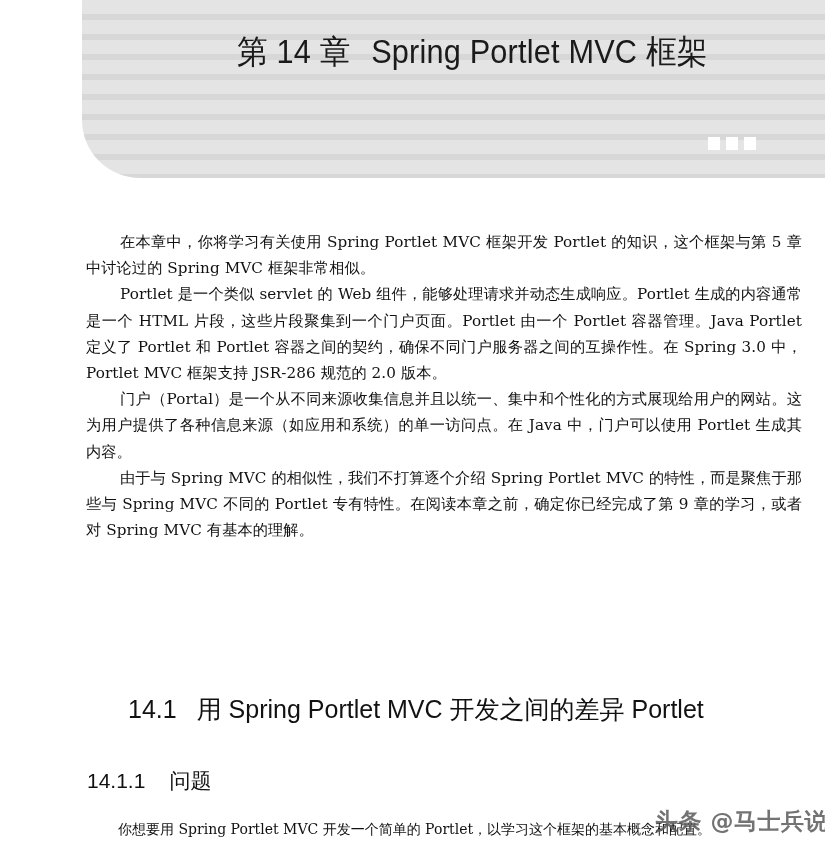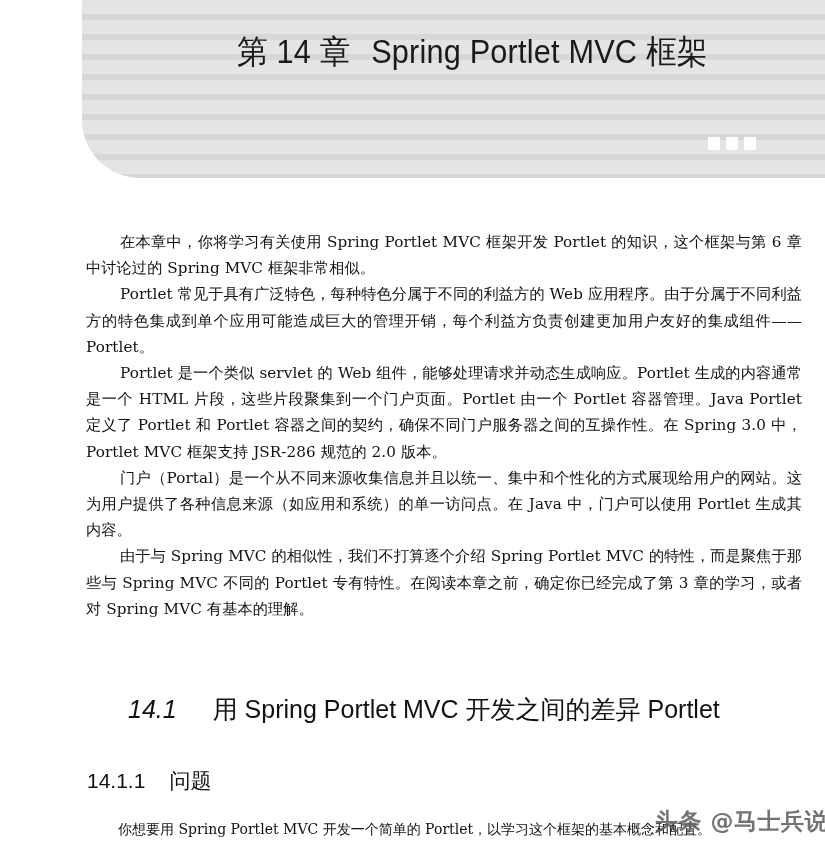--- a/index.html
+++ b/index.html
@@ -81,21 +81,21 @@
   }
   .section-title {
     position: absolute;
     left: 128px;
     top: 693px;
     font-family: "Liberation Sans", "DejaVu Sans", sans-serif;
     font-size: 25px;
     color: #111;
     white-space: nowrap;
   }
-  .section-title .num { margin-right: 36px; font-style: italic; }
+  .section-title .num { margin-right: 20px; }
   .subsection-title {
     position: absolute;
     left: 87px;
     top: 767px;
     font-family: "Liberation Sans", "DejaVu Sans", sans-serif;
     font-size: 21px;
     color: #111;
     white-space: nowrap;
   }
   .subsection-title .num { margin-right: 24px; margin-top: 20px; }
@@ -128,25 +128,24 @@
     <span class="num">第 14 章</span><span>Spring Portlet MVC 框架</span>
   </div>
   <div class="banner-squares">
     <span></span>
     <span></span>
     <span></span>
   </div>
 </div>
 
 <div class="content">
-  <p class="para">在本章中，你将学习有关使用 Spring Portlet MVC 框架开发 Portlet 的知识，这个框架与第 6 章中讨论过的 Spring MVC 框架非常相似。</p>
-  <p class="para">Portlet 常见于具有广泛特色，每种特色分属于不同的利益方的 Web 应用程序。由于分属于不同利益方的特色集成到单个应用可能造成巨大的管理开销，每个利益方负责创建更加用户友好的集成组件——Portlet。</p>
+  <p class="para">在本章中，你将学习有关使用 Spring Portlet MVC 框架开发 Portlet 的知识，这个框架与第 5 章中讨论过的 Spring MVC 框架非常相似。</p>
   <p class="para">Portlet 是一个类似 servlet 的 Web 组件，能够处理请求并动态生成响应。Portlet 生成的内容通常是一个 HTML 片段，这些片段聚集到一个门户页面。Portlet 由一个 Portlet 容器管理。Java Portlet 定义了 Portlet 和 Portlet 容器之间的契约，确保不同门户服务器之间的互操作性。在 Spring 3.0 中，Portlet MVC 框架支持 JSR-286 规范的 2.0 版本。</p>
   <p class="para">门户（Portal）是一个从不同来源收集信息并且以统一、集中和个性化的方式展现给用户的网站。这为用户提供了各种信息来源（如应用和系统）的单一访问点。在 Java 中，门户可以使用 Portlet 生成其内容。</p>
-  <p class="para">由于与 Spring MVC 的相似性，我们不打算逐个介绍 Spring Portlet MVC 的特性，而是聚焦于那些与 Spring MVC 不同的 Portlet 专有特性。在阅读本章之前，确定你已经完成了第 3 章的学习，或者对 Spring MVC 有基本的理解。</p>
+  <p class="para">由于与 Spring MVC 的相似性，我们不打算逐个介绍 Spring Portlet MVC 的特性，而是聚焦于那些与 Spring MVC 不同的 Portlet 专有特性。在阅读本章之前，确定你已经完成了第 9 章的学习，或者对 Spring MVC 有基本的理解。</p>
 </div>
 
 <div class="section-title">
   <span class="num">14.1</span><span>用 Spring Portlet MVC 开发之间的差异 Portlet</span>
 </div>
 
 <div class="subsection-title">
   <span class="num">14.1.1</span><span>问题</span>
 </div>
 

